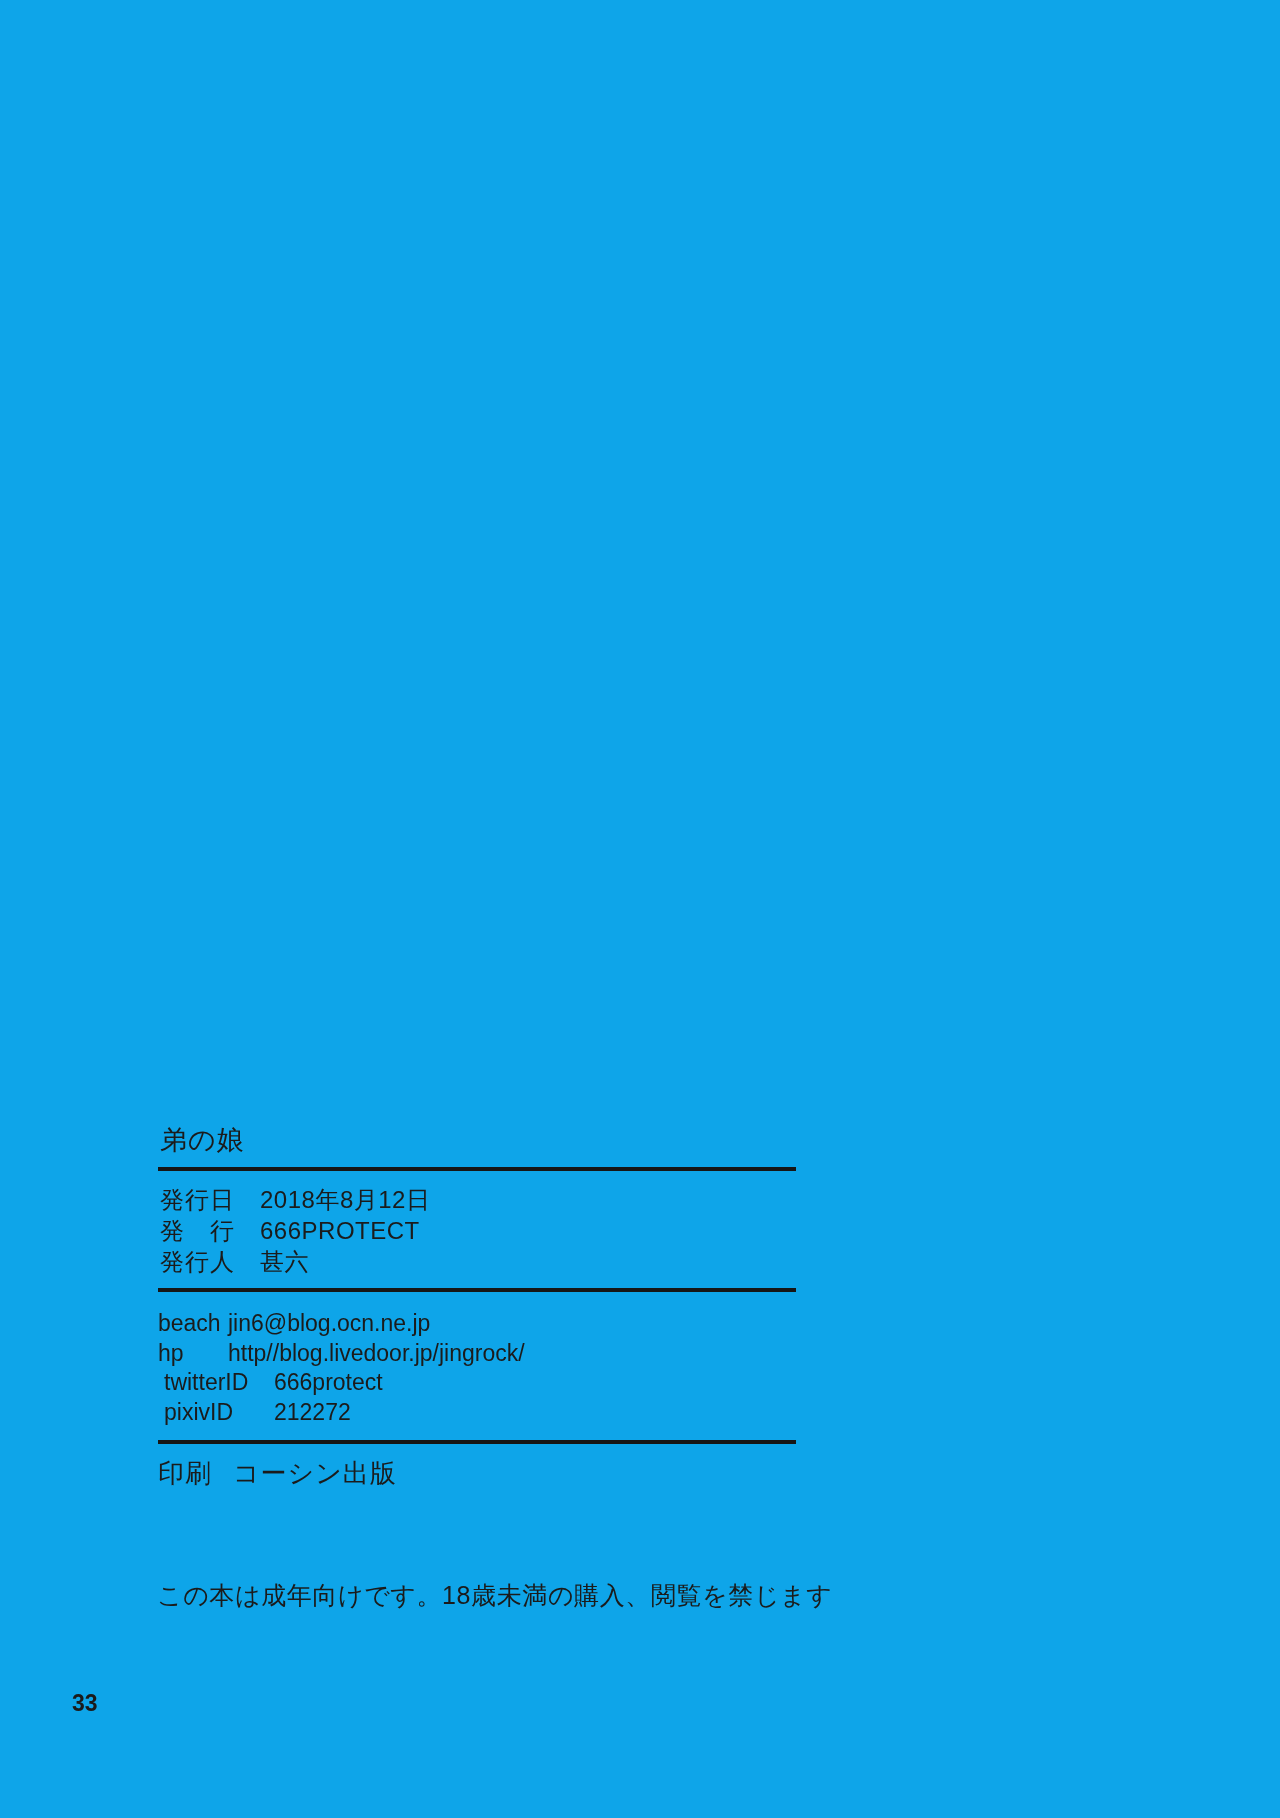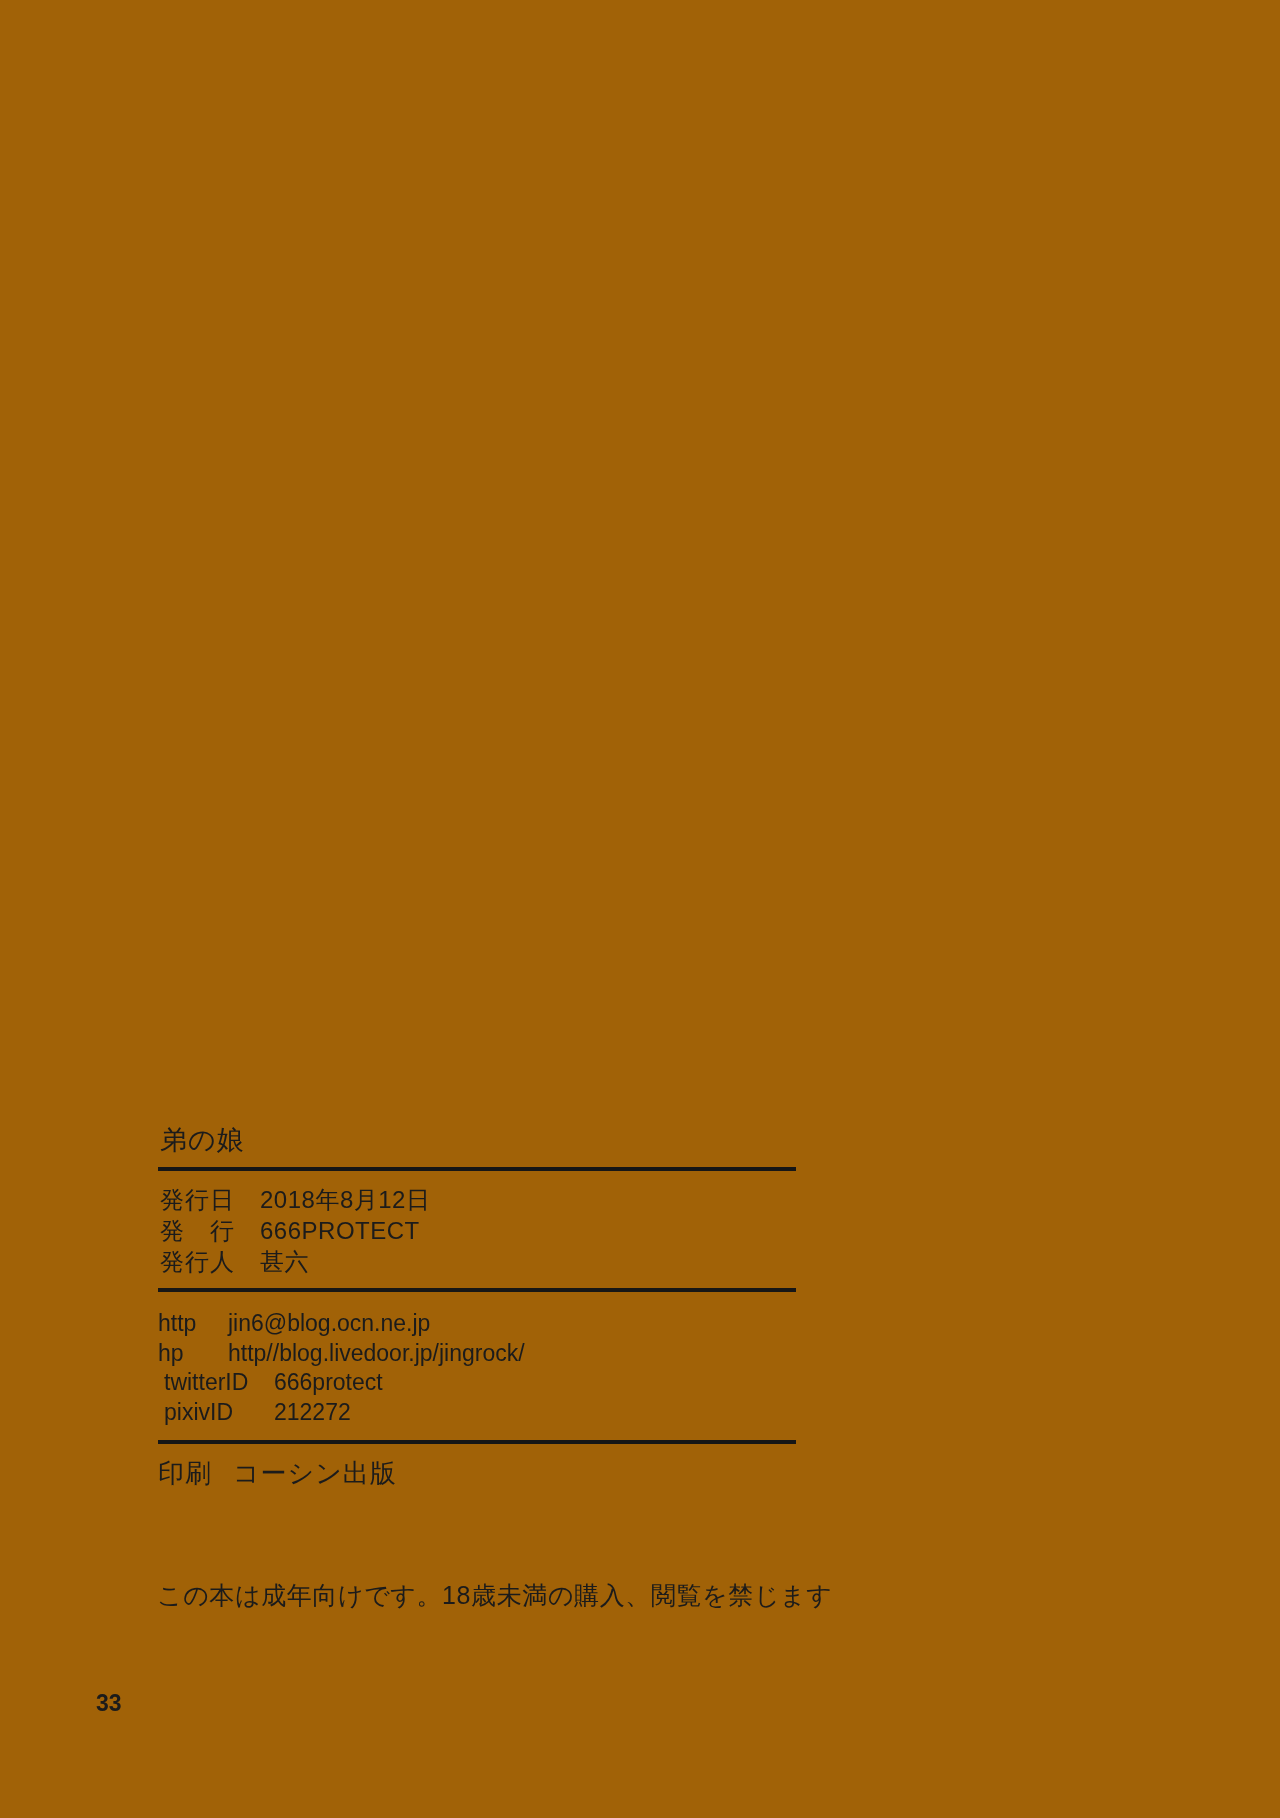--- a/index.html
+++ b/index.html
@@ -4,21 +4,21 @@
 <style>
   html, body {
     margin: 0;
     padding: 0;
     background: #ffffff;
   }
   .page {
     position: relative;
     width: 1280px;
     height: 1818px;
-    background: #a16207;
+    background: #0ea5e9;
     overflow: hidden;
     font-family: "Liberation Sans", "DejaVu Sans", sans-serif;
     color: #1b1b1b;
   }
   .doujin-title {
     position: absolute;
     left: 160px;
     top: 1126px;
     font-size: 27px;
     letter-spacing: 1px;
@@ -89,21 +89,21 @@
     left: 157px;
     top: 1580px;
     font-size: 25px;
     letter-spacing: 0.6px;
     line-height: 1.2;
     color: #1b1b1b;
     white-space: nowrap;
   }
   .page-number {
     position: absolute;
-    left: 96px;
+    left: 72px;
     top: 1690px;
     font-size: 23px;
     font-weight: 600;
     color: #1b1b1b;
   }
 </style>
 </head>
 <body>
 
 <div class="page">
@@ -124,21 +124,21 @@
     <div class="pub-row">
       <span class="row-label">発行人</span>
       <span class="row-value">甚六</span>
     </div>
   </div>
 
   <div class="rule rule-2"></div>
 
   <div class="contact-block">
     <div class="contact-row">
-      <span class="row-label">http</span>
+      <span class="row-label">beach</span>
       <span class="row-value">jin6@blog.ocn.ne.jp</span>
     </div>
     <div class="contact-row">
       <span class="row-label">hp</span>
       <span class="row-value">http//blog.livedoor.jp/jingrock/</span>
     </div>
     <div class="contact-row wide-label">
       <span class="row-label">twitterID</span>
       <span class="row-value">666protect</span>
     </div>

